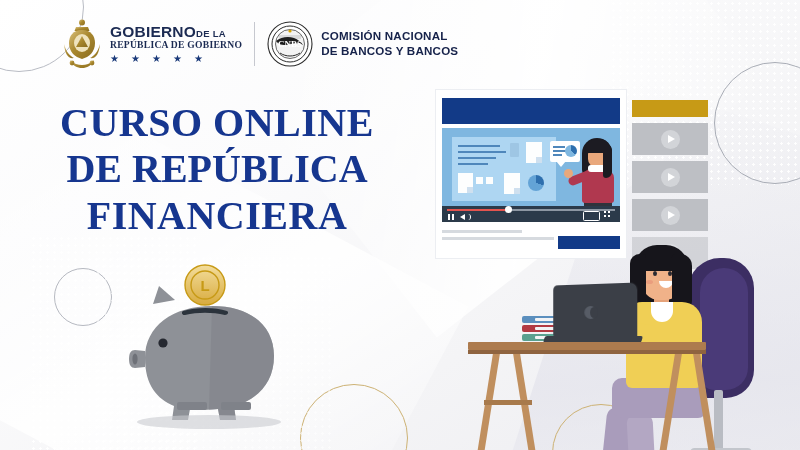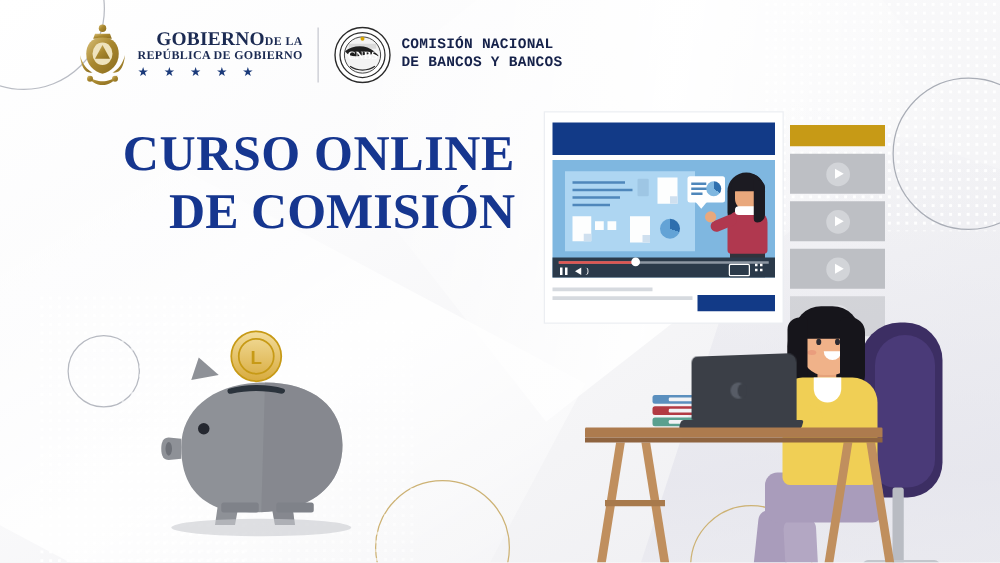--- a/index.html
+++ b/index.html
@@ -44,36 +44,36 @@
   .ring.tr{right:-36px;top:62px;width:120px;height:120px;border:1.3px solid #a9adb6;}
   .ring.ml{left:54px;top:268px;width:56px;height:56px;border:1.3px solid #b6b9c1;}
   .ring.bc{left:300px;bottom:-42px;width:106px;height:106px;border:1.4px solid #cdb274;}
   .ring.br{right:150px;bottom:-52px;width:96px;height:96px;border:1.4px solid #cdb274;}
 
   
   .header{position:absolute;left:62px;top:18px;display:flex;align-items:center;gap:12px;}
   .logo-block{display:flex;align-items:center;gap:8px;}
   .crest{width:40px;height:52px;flex:none;}
   .gov-text{display:flex;flex-direction:column;gap:1px;}
-  .gov-l1{font-family:Liberation Serif, serif;font-weight:bold;color:#1b2a52;
-          font-size:15.5px;letter-spacing:.2px;line-height:1;white-space:nowrap;text-align:right;}
+  .gov-l1{font-family:Liberation Sans, sans-serif;font-weight:bold;color:#1b2a52;
+          font-size:15.5px;letter-spacing:.2px;line-height:1;white-space:nowrap;}
   .gov-l1 .small{font-size:9.5px;letter-spacing:.3px;}
   .gov-l2{font-family:"Liberation Serif", serif;font-weight:bold;color:#1b2a52;
           font-size:9.6px;letter-spacing:.25px;line-height:1;white-space:nowrap;}
   .stars{display:flex;gap:12px;margin-top:3px;}
   .stars span{color:#1b3a7a;font-size:10px;line-height:1;}
   .divider{width:1px;height:44px;background:#c6c8cf;}
   .cnbs-seal{width:46px;height:46px;flex:none;}
-  .cnbs-text{font-family:Liberation Mono, monospace;font-weight:bold;color:#16224a;
+  .cnbs-text{font-family:Liberation Sans, sans-serif;font-weight:bold;color:#16224a;
              font-size:11.6px;line-height:1.28;letter-spacing:.2px;white-space:nowrap;}
 
   
   .title{
     position:absolute;left:22px;top:100px;width:390px;
-    text-align:right;
+    text-align:center;
     font-family:"Liberation Serif", serif;font-weight:bold;
     color:#16368f;font-size:40px;line-height:1.16;letter-spacing:.5px;
   }
   .title .l2{letter-spacing:0px;}
 
   
   .illus{position:absolute;left:418px;top:78px;width:382px;height:372px;}
 
   
   .vid-card{position:absolute;left:18px;top:12px;width:190px;height:168px;
@@ -257,21 +257,22 @@
       </svg>
       <div class="cnbs-text">
         <div>COMISIÓN NACIONAL</div>
         <div>DE BANCOS Y BANCOS</div>
       </div>
     </div>
   </div>
 
   <div class="title">
     <div>CURSO ONLINE</div>
-    <div class="l2">DE COMISIÓN</div>
+    <div class="l2">DE REPÚBLICA</div>
+    <div>FINANCIERA</div>
   </div>
 
   <div class="dots pig"></div>
   <svg style="position:absolute;left:105px;top:262px;width:215px;height:186px;" viewBox="0 0 215 186">
     <defs>
       <linearGradient id="coing" x1="0" y1="0" x2="0" y2="1">
         <stop offset="0%" stop-color="#f3dd9c"></stop>
         <stop offset="100%" stop-color="#d8ab3e"></stop>
       </linearGradient>
     </defs>

